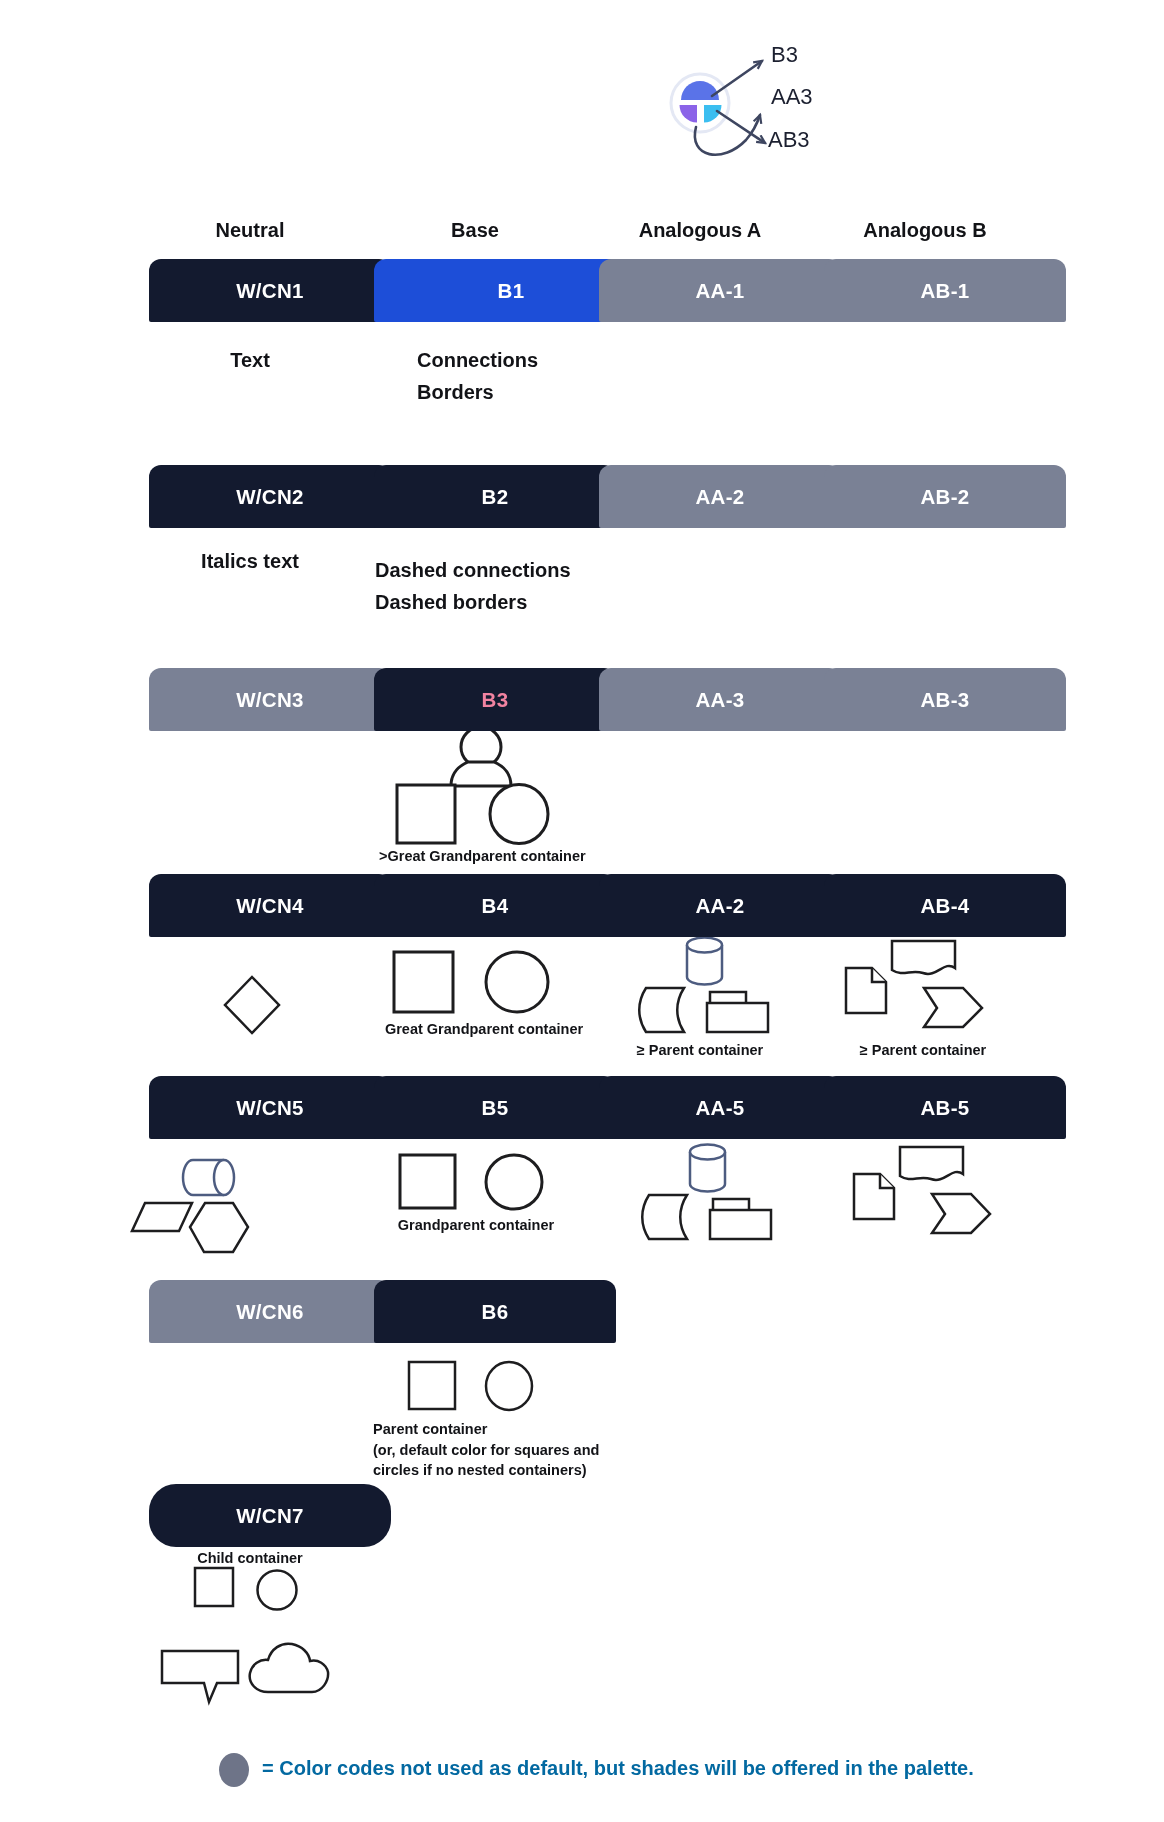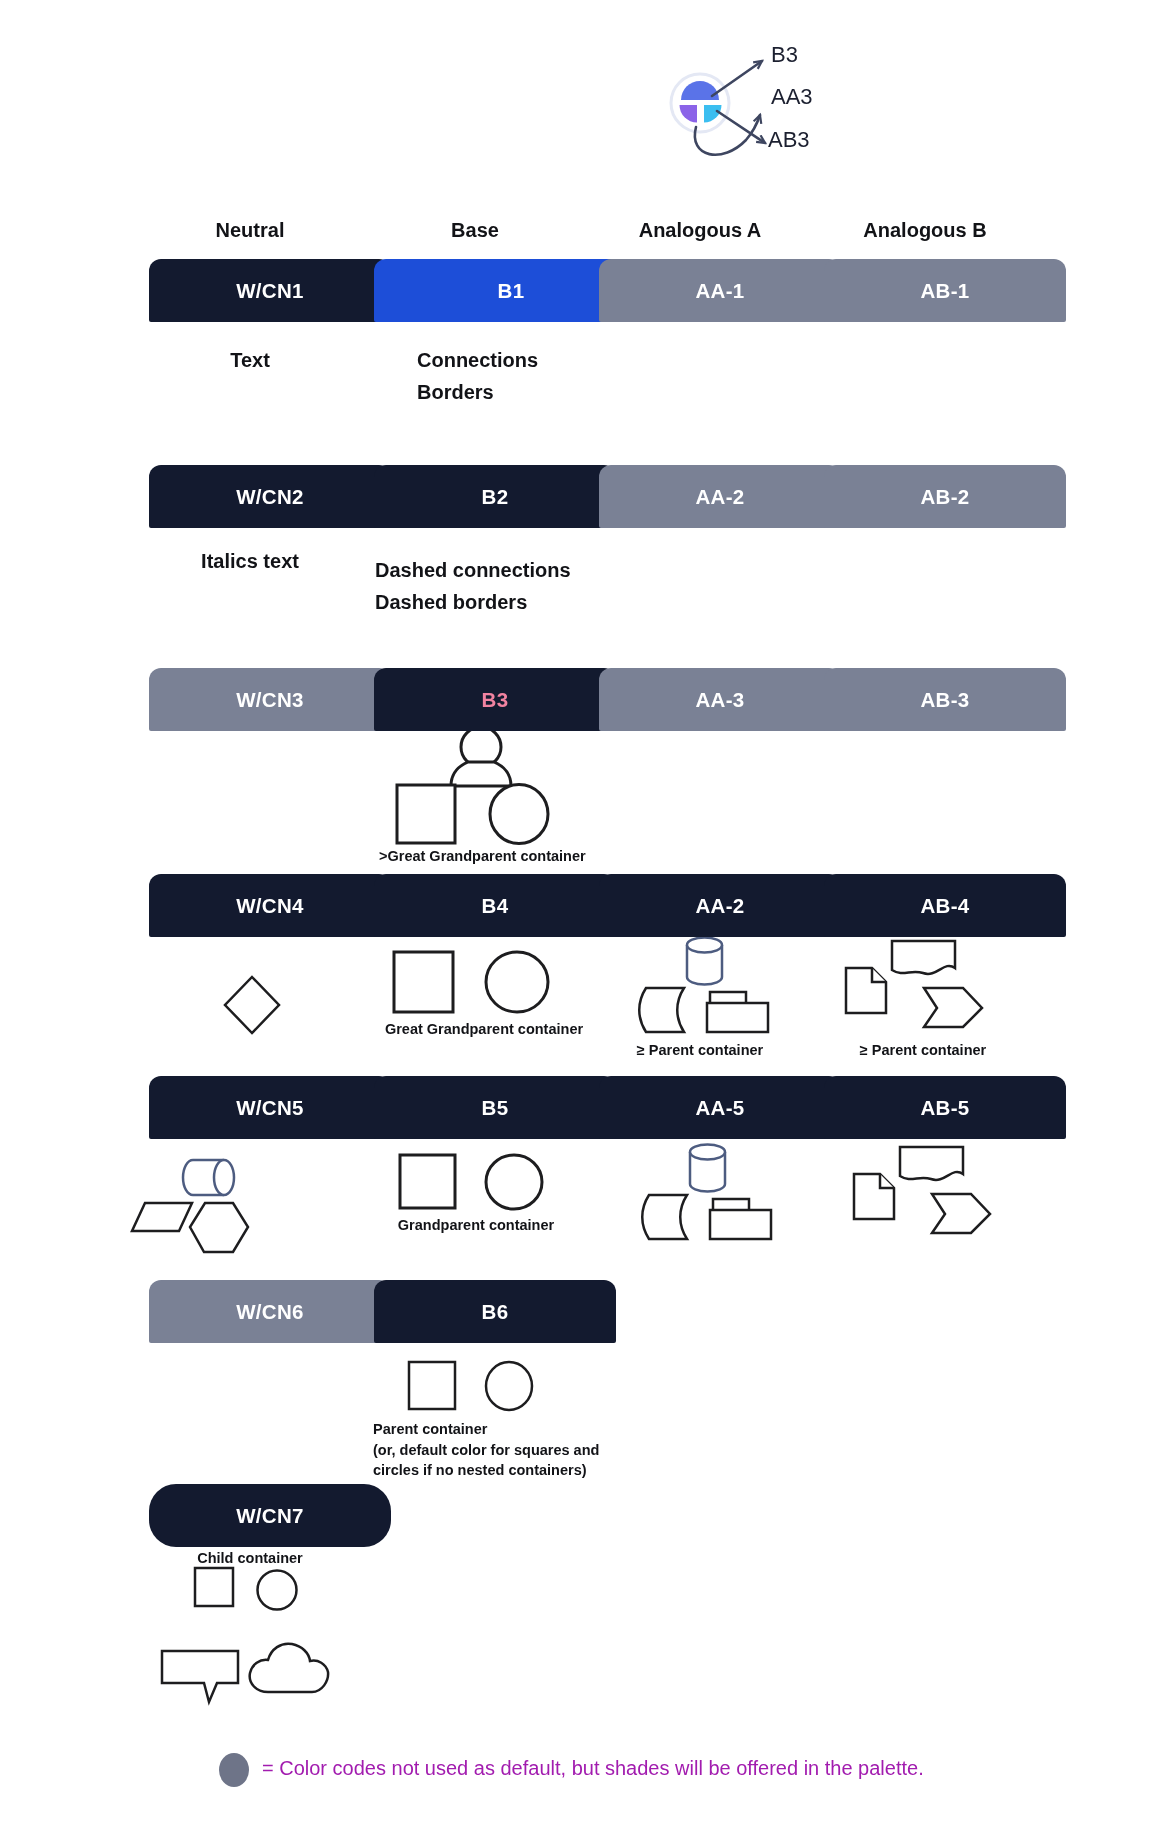--- a/index.html
+++ b/index.html
@@ -19,21 +19,21 @@
   .col-header{position:absolute;top:219px;width:202px;text-align:center;
               font-size:20px;font-weight:700;color:#121317;}
   .chip{position:absolute;width:242px;height:63px;border-radius:12px 12px 2px 2px;
         display:flex;align-items:center;justify-content:center;
         font-size:20.5px;font-weight:700;letter-spacing:.3px;color:#fff;}
   .caption{position:absolute;color:#121317;white-space:nowrap;}
   .caption.big{font-size:20px;font-weight:700;line-height:32px;}
   .caption.small{font-size:14.5px;font-weight:700;line-height:20.5px;}
   .caption.small.lighter{font-weight:600;}
   .caption.centered{transform:translateX(-50%);text-align:center;}
-  .legend-text{position:absolute;left:262px;top:1757px;font-size:20px;font-weight:400;color:#a21caf;white-space:nowrap;}
+  .legend-text{position:absolute;left:262px;top:1757px;font-size:20px;font-weight:700;color:#0369a1;white-space:nowrap;}
 </style>
 </head>
 <body>
 
 <div id="canvas">
 
   <svg id="shapes" width="1164" height="1822" viewBox="0 0 1164 1822">
     <defs>
       <marker id="arrw" markerWidth="14" markerHeight="14" refX="9" refY="5" orient="auto" markerUnits="userSpaceOnUse">
         <path d="M1,1 L9,5 L1,9" fill="none" stroke="#3e4660" stroke-width="2.2"></path>

